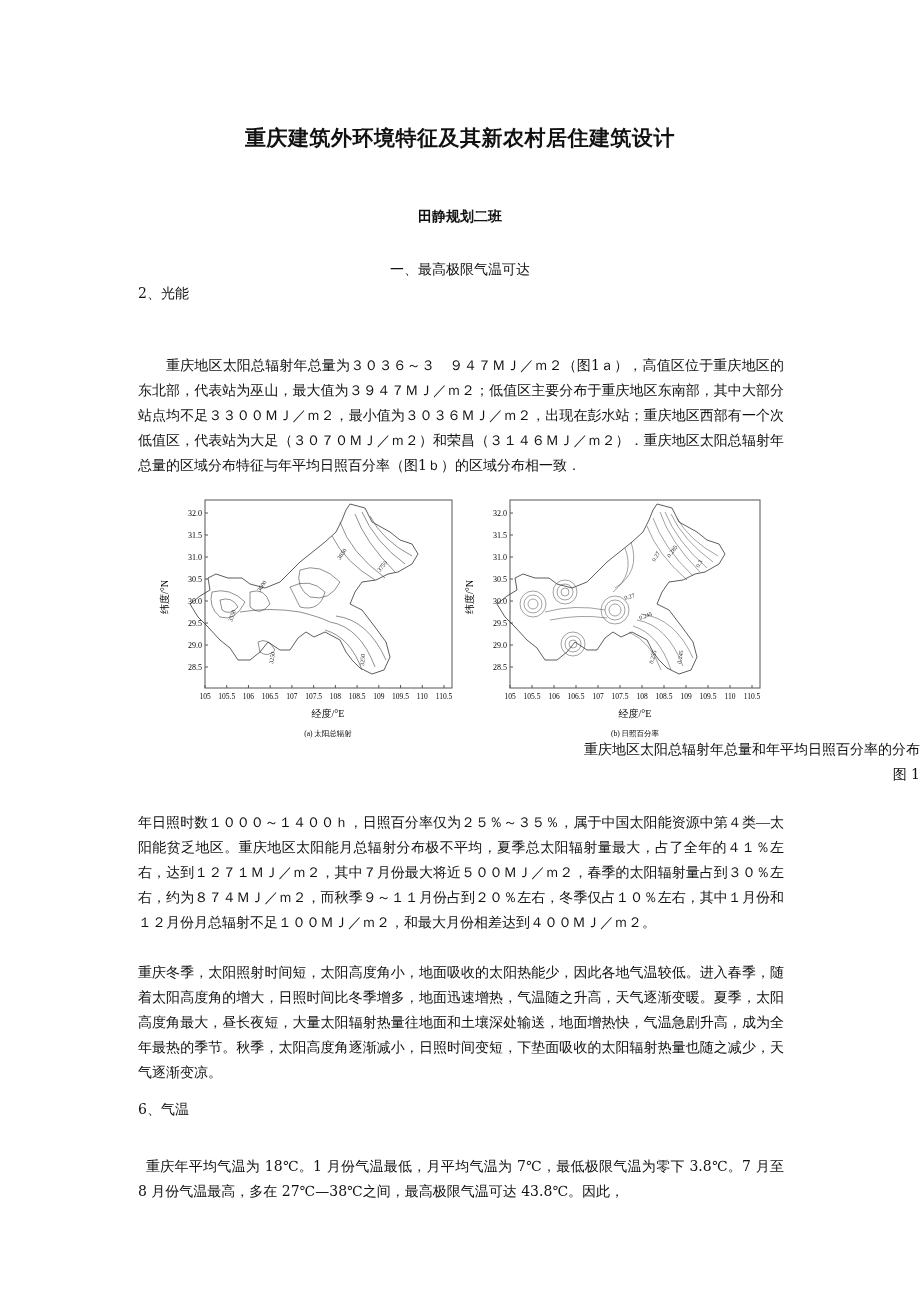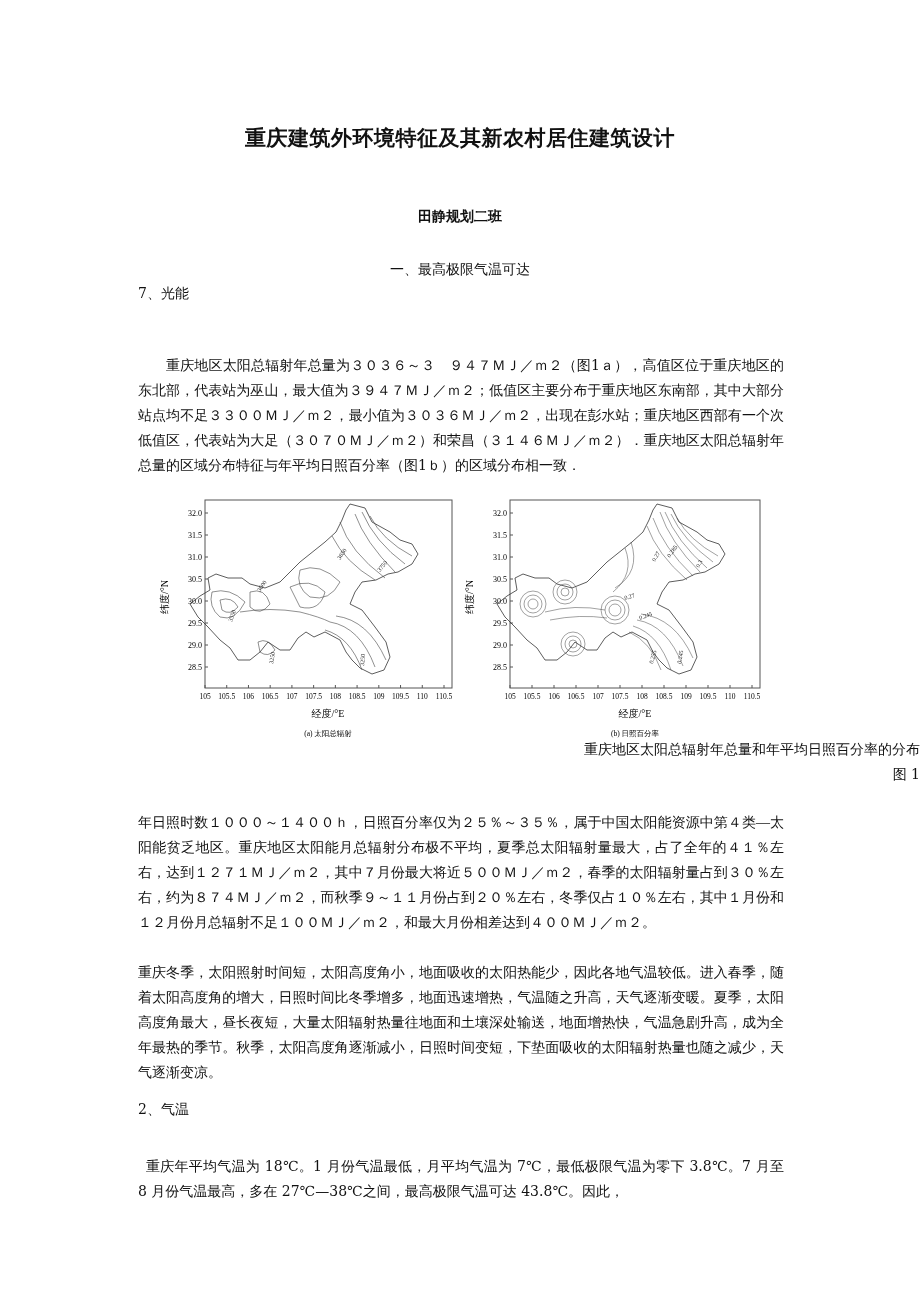--- a/index.html
+++ b/index.html
@@ -19,21 +19,21 @@
   .fig { position: absolute; top: 492px; }
   .fig svg text { font-family: "Liberation Serif", "DejaVu Serif", serif; }
   .caption { position: absolute; left: 0; width: 920px; text-align: right; font-size: 14px; }
 </style>
 </head>
 <body>
 
 <div class="title">重庆建筑外环境特征及其新农村居住建筑设计</div>
 <div class="author">田静规划二班</div>
 <div class="section">一、最高极限气温可达</div>
-<div class="h2" style="top:285px;">7、光能</div>
+<div class="h2" style="top:285px;">2、光能</div>
 <div class="para indent" style="top:305px;margin-top:48px;">重庆地区太阳总辐射年总量为３０３６～３　９４７ＭＪ／ｍ２（图1ａ），高值区位于重庆地区的东北部，代表站为巫山，最大值为３９４７ＭＪ／ｍ２；低值区主要分布于重庆地区东南部，其中大部分站点均不足３３００ＭＪ／ｍ２，最小值为３０３６ＭＪ／ｍ２，出现在彭水站；重庆地区西部有一个次低值区，代表站为大足（３０７０ＭＪ／ｍ２）和荣昌（３１４６ＭＪ／ｍ２）．重庆地区太阳总辐射年总量的区域分布特征与年平均日照百分率（图1ｂ）的区域分布相一致．</div>
 
 <div class="fig" style="left:150px;">
   <svg width="305" height="250" viewBox="0 0 305 250">
     <rect x="55" y="8" width="247" height="188" fill="none" stroke="#555" stroke-width="1"></rect>
     <g class="yticks">
         <line x1="55" x2="58" y1="21" y2="21" stroke="#555"></line>
         <text x="52" y="24" font-size="8" text-anchor="end">32.0</text>
         <line x1="55" x2="58" y1="43" y2="43" stroke="#555"></line>
         <text x="52" y="46" font-size="8" text-anchor="end">31.5</text>
@@ -198,14 +198,14 @@
     <text x="18" y="105" font-size="10" text-anchor="middle" transform="rotate(-90 18 105)">纬度/°N</text>
     <text x="180" y="244" font-size="7.5" text-anchor="middle">(b) 日照百分率</text>
   </svg>
 </div>
 
 <div class="caption" style="top:741px;">重庆地区太阳总辐射年总量和年平均日照百分率的分布</div>
 <div class="caption" style="top:766px;">图 1</div>
 
 <div class="para" style="top:810px;font-family:Liberation Serif, serif;">年日照时数１０００～１４００ｈ，日照百分率仅为２５％～３５％，属于中国太阳能资源中第４类—太阳能贫乏地区。重庆地区太阳能月总辐射分布极不平均，夏季总太阳辐射量最大，占了全年的４１％左右，达到１２７１ＭＪ／ｍ２，其中７月份最大将近５００ＭＪ／ｍ２，春季的太阳辐射量占到３０％左右，约为８７４ＭＪ／ｍ２，而秋季９～１１月份占到２０％左右，冬季仅占１０％左右，其中１月份和１２月份月总辐射不足１００ＭＪ／ｍ２，和最大月份相差达到４００ＭＪ／ｍ２。</div>
 <div class="para" style="top:960px;">重庆冬季，太阳照射时间短，太阳高度角小，地面吸收的太阳热能少，因此各地气温较低。进入春季，随着太阳高度角的增大，日照时间比冬季增多，地面迅速增热，气温随之升高，天气逐渐变暖。夏季，太阳高度角最大，昼长夜短，大量太阳辐射热量往地面和土壤深处输送，地面增热快，气温急剧升高，成为全年最热的季节。秋季，太阳高度角逐渐减小，日照时间变短，下垫面吸收的太阳辐射热量也随之减少，天气逐渐变凉。</div>
-<div class="h2" style="top:1101px;">2、气温</div>
+<div class="h2" style="top:1101px;">6、气温</div>
 <div class="para smallindent" style="top:1154px;">重庆年平均气温为 18℃。1 月份气温最低，月平均气温为 7℃，最低极限气温为零下 3.8℃。7 月至 8 月份气温最高，多在 27℃—38℃之间，最高极限气温可达 43.8℃。因此，</div>
 
 </body></html>

